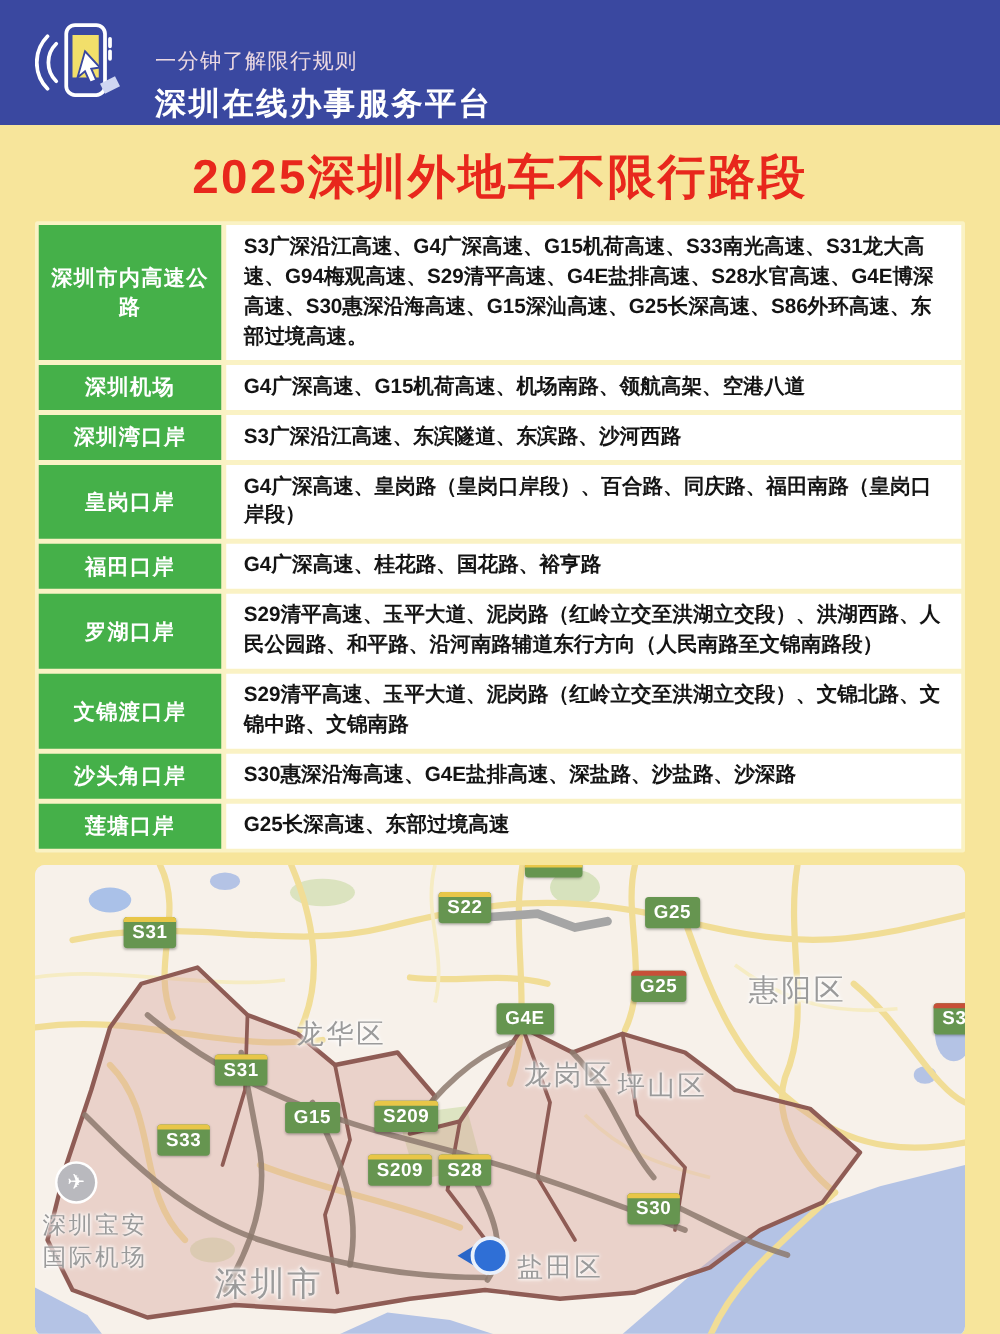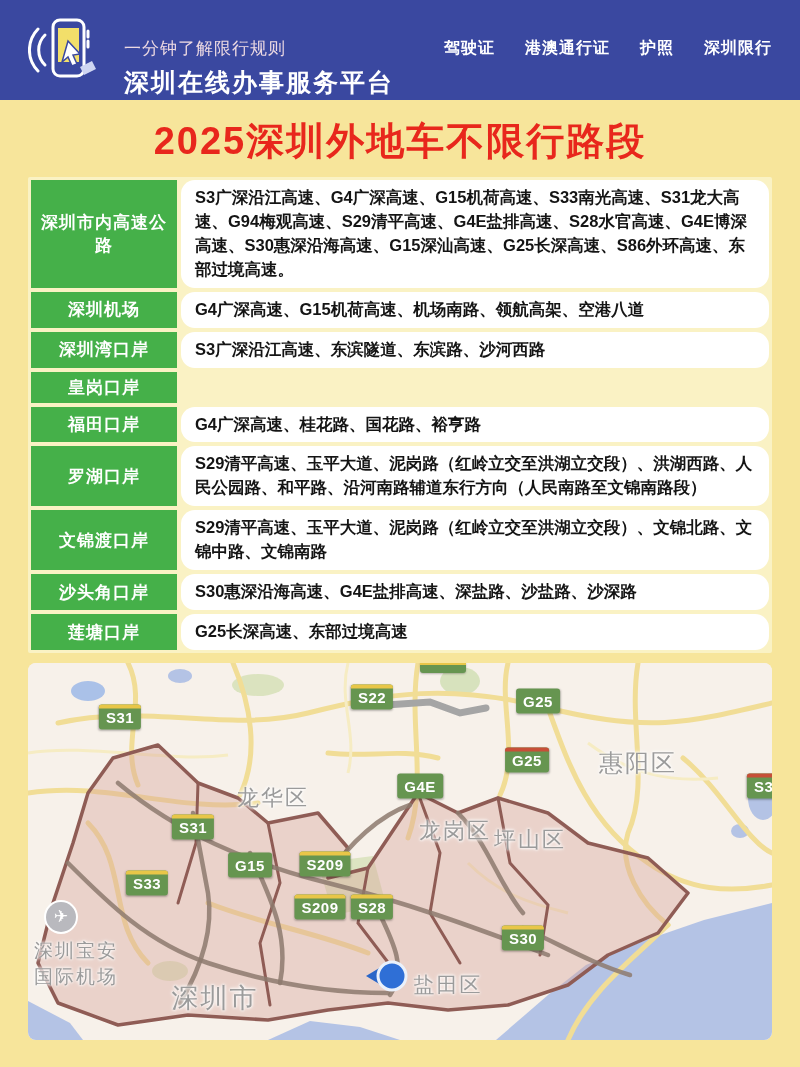--- a/index.html
+++ b/index.html
@@ -15,21 +15,21 @@
   .header-nav{margin-left:auto;display:flex;gap:30px;align-items:flex-end;padding-bottom:4px;}
   .nav-item{color:#ffffff;font-size:16px;font-weight:600;text-decoration:none;letter-spacing:1px;cursor:pointer;}
 
   
   .title{margin:16px 0 10px;text-align:center;color:#e8271c;font-size:38px;font-weight:900;letter-spacing:2px;}
 
   
   .rules-table{width:744px;margin:0 auto;display:flex;flex-direction:column;gap:4px;background:#faf2c4;padding:3px;box-sizing:border-box;border-radius:2px;}
   .row{display:grid;grid-template-columns:146px 1fr;gap:4px;}
   .rowhead{background:#45b049;color:#ffffff;font-size:17px;font-weight:bold;display:flex;align-items:center;justify-content:center;text-align:center;padding:4px 6px;letter-spacing:1px;}
-  .rowbody{background:#ffffff;color:#141414;font-size:16.5px;font-weight:bold;line-height:1.45;padding:6px 14px;display:flex;align-items:center;border-radius:14px;}
+  .rowbody{background:#ffffff;color:#141414;font-size:16.5px;font-weight:bold;line-height:1.45;padding:6px 14px;display:flex;align-items:center;}
 
   
   .map{width:744px;height:377px;margin:10px auto 0;position:relative;overflow:hidden;border-radius:8px;background:#f7f1ea;}
   .map svg.bg{position:absolute;left:0;top:0;}
   .badge{position:absolute;transform:translate(-50%,-50%);background:#669550;color:#ffffff;font-weight:bold;
          font-size:15px;line-height:1;padding:5px 7px 5px;border-radius:3px;letter-spacing:0.5px;
          box-shadow:0 1px 2px rgba(0,0,0,.25);white-space:nowrap;}
   .badge .badge-top{position:absolute;top:0;left:0;right:0;height:4px;border-radius:3px 3px 0 0;background:transparent;}
   .badge.sliver{width:46px;height:12px;padding:0;}
   .map-label{position:absolute;transform:translate(-50%,-50%);color:#9b9b9b;font-weight:normal;letter-spacing:2px;white-space:nowrap;
@@ -56,31 +56,20 @@
         </g>
         <rect x="30" y="17" width="21" height="34" fill="#f2df6a"></rect>
         <path d="M40 30 l12 13 -7 1 4 9 -5 2 -4 -9 -6 5 z" fill="#ffffff" stroke="#3a48a0" stroke-width="1.5"></path>
         <path d="M52 56 l12 -6 4 8 -12 6 z" fill="#cfd6f2"></path>
       </svg>
     </div>
     <div class="brand-block">
       <div class="tagline">一分钟了解限行规则</div>
       <div class="brand">深圳在线办事服务平台</div>
     </div>
-    <nav class="header-nav">
-
-        <a class="nav-item">驾驶证</a>
-
-        <a class="nav-item">港澳通行证</a>
-
-        <a class="nav-item">护照</a>
-
-        <a class="nav-item">深圳限行</a>
-
-    </nav>
   </header>
 
   <h1 class="title">2025深圳外地车不限行路段</h1>
 
   <div class="rules-table">
 
       <div class="row">
         <div class="rowhead">深圳市内高速公路</div>
         <div class="rowbody">S3广深沿江高速、G4广深高速、G15机荷高速、S33南光高速、S31龙大高速、G94梅观高速、S29清平高速、G4E盐排高速、S28水官高速、G4E博深高速、S30惠深沿海高速、G15深汕高速、G25长深高速、S86外环高速、东部过境高速。</div>
       </div>
@@ -90,20 +79,21 @@
         <div class="rowbody">G4广深高速、G15机荷高速、机场南路、领航高架、空港八道</div>
       </div>
 
       <div class="row">
         <div class="rowhead">深圳湾口岸</div>
         <div class="rowbody">S3广深沿江高速、东滨隧道、东滨路、沙河西路</div>
       </div>
 
       <div class="row">
         <div class="rowhead">皇岗口岸</div>
+        <div class="rowbody">G4广深高速、皇岗路（皇岗口岸段）、百合路、同庆路、福田南路（皇岗口岸段）</div>
       </div>
 
       <div class="row">
         <div class="rowhead">福田口岸</div>
         <div class="rowbody">G4广深高速、桂花路、国花路、裕亨路</div>
       </div>
 
       <div class="row">
         <div class="rowhead">罗湖口岸</div>
         <div class="rowbody">S29清平高速、玉平大道、泥岗路（红岭立交至洪湖立交段）、洪湖西路、人民公园路、和平路、沿河南路辅道东行方向（人民南路至文锦南路段）</div>

